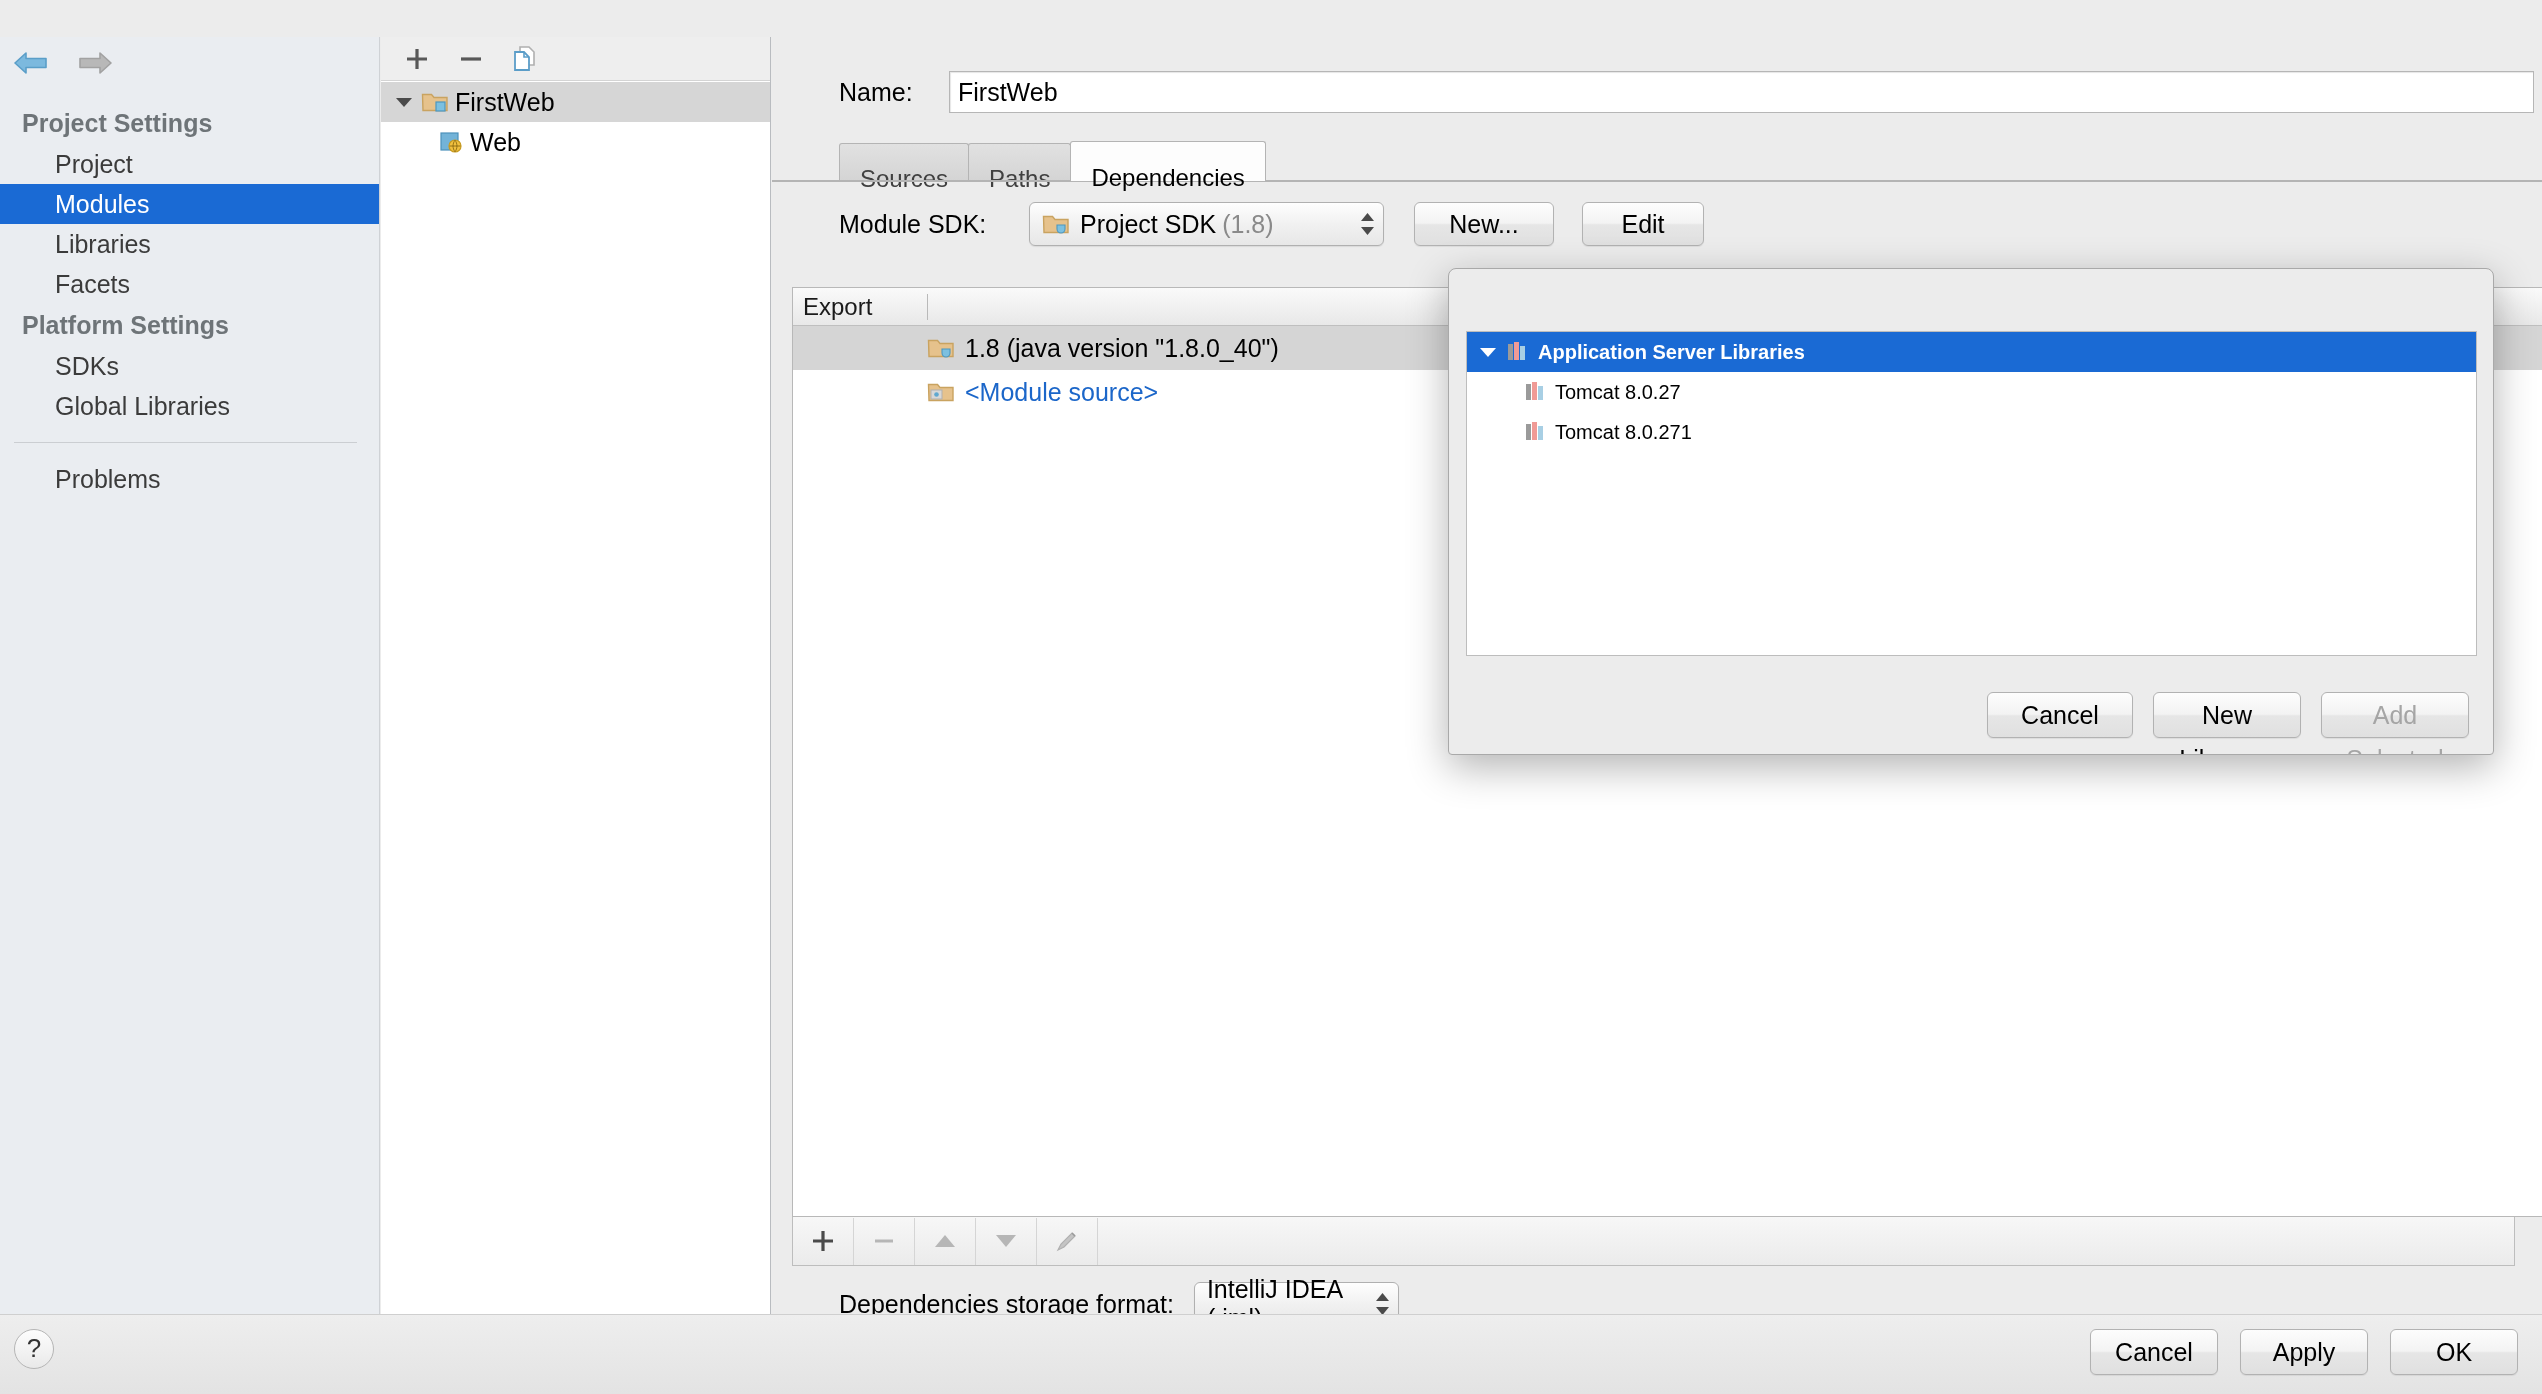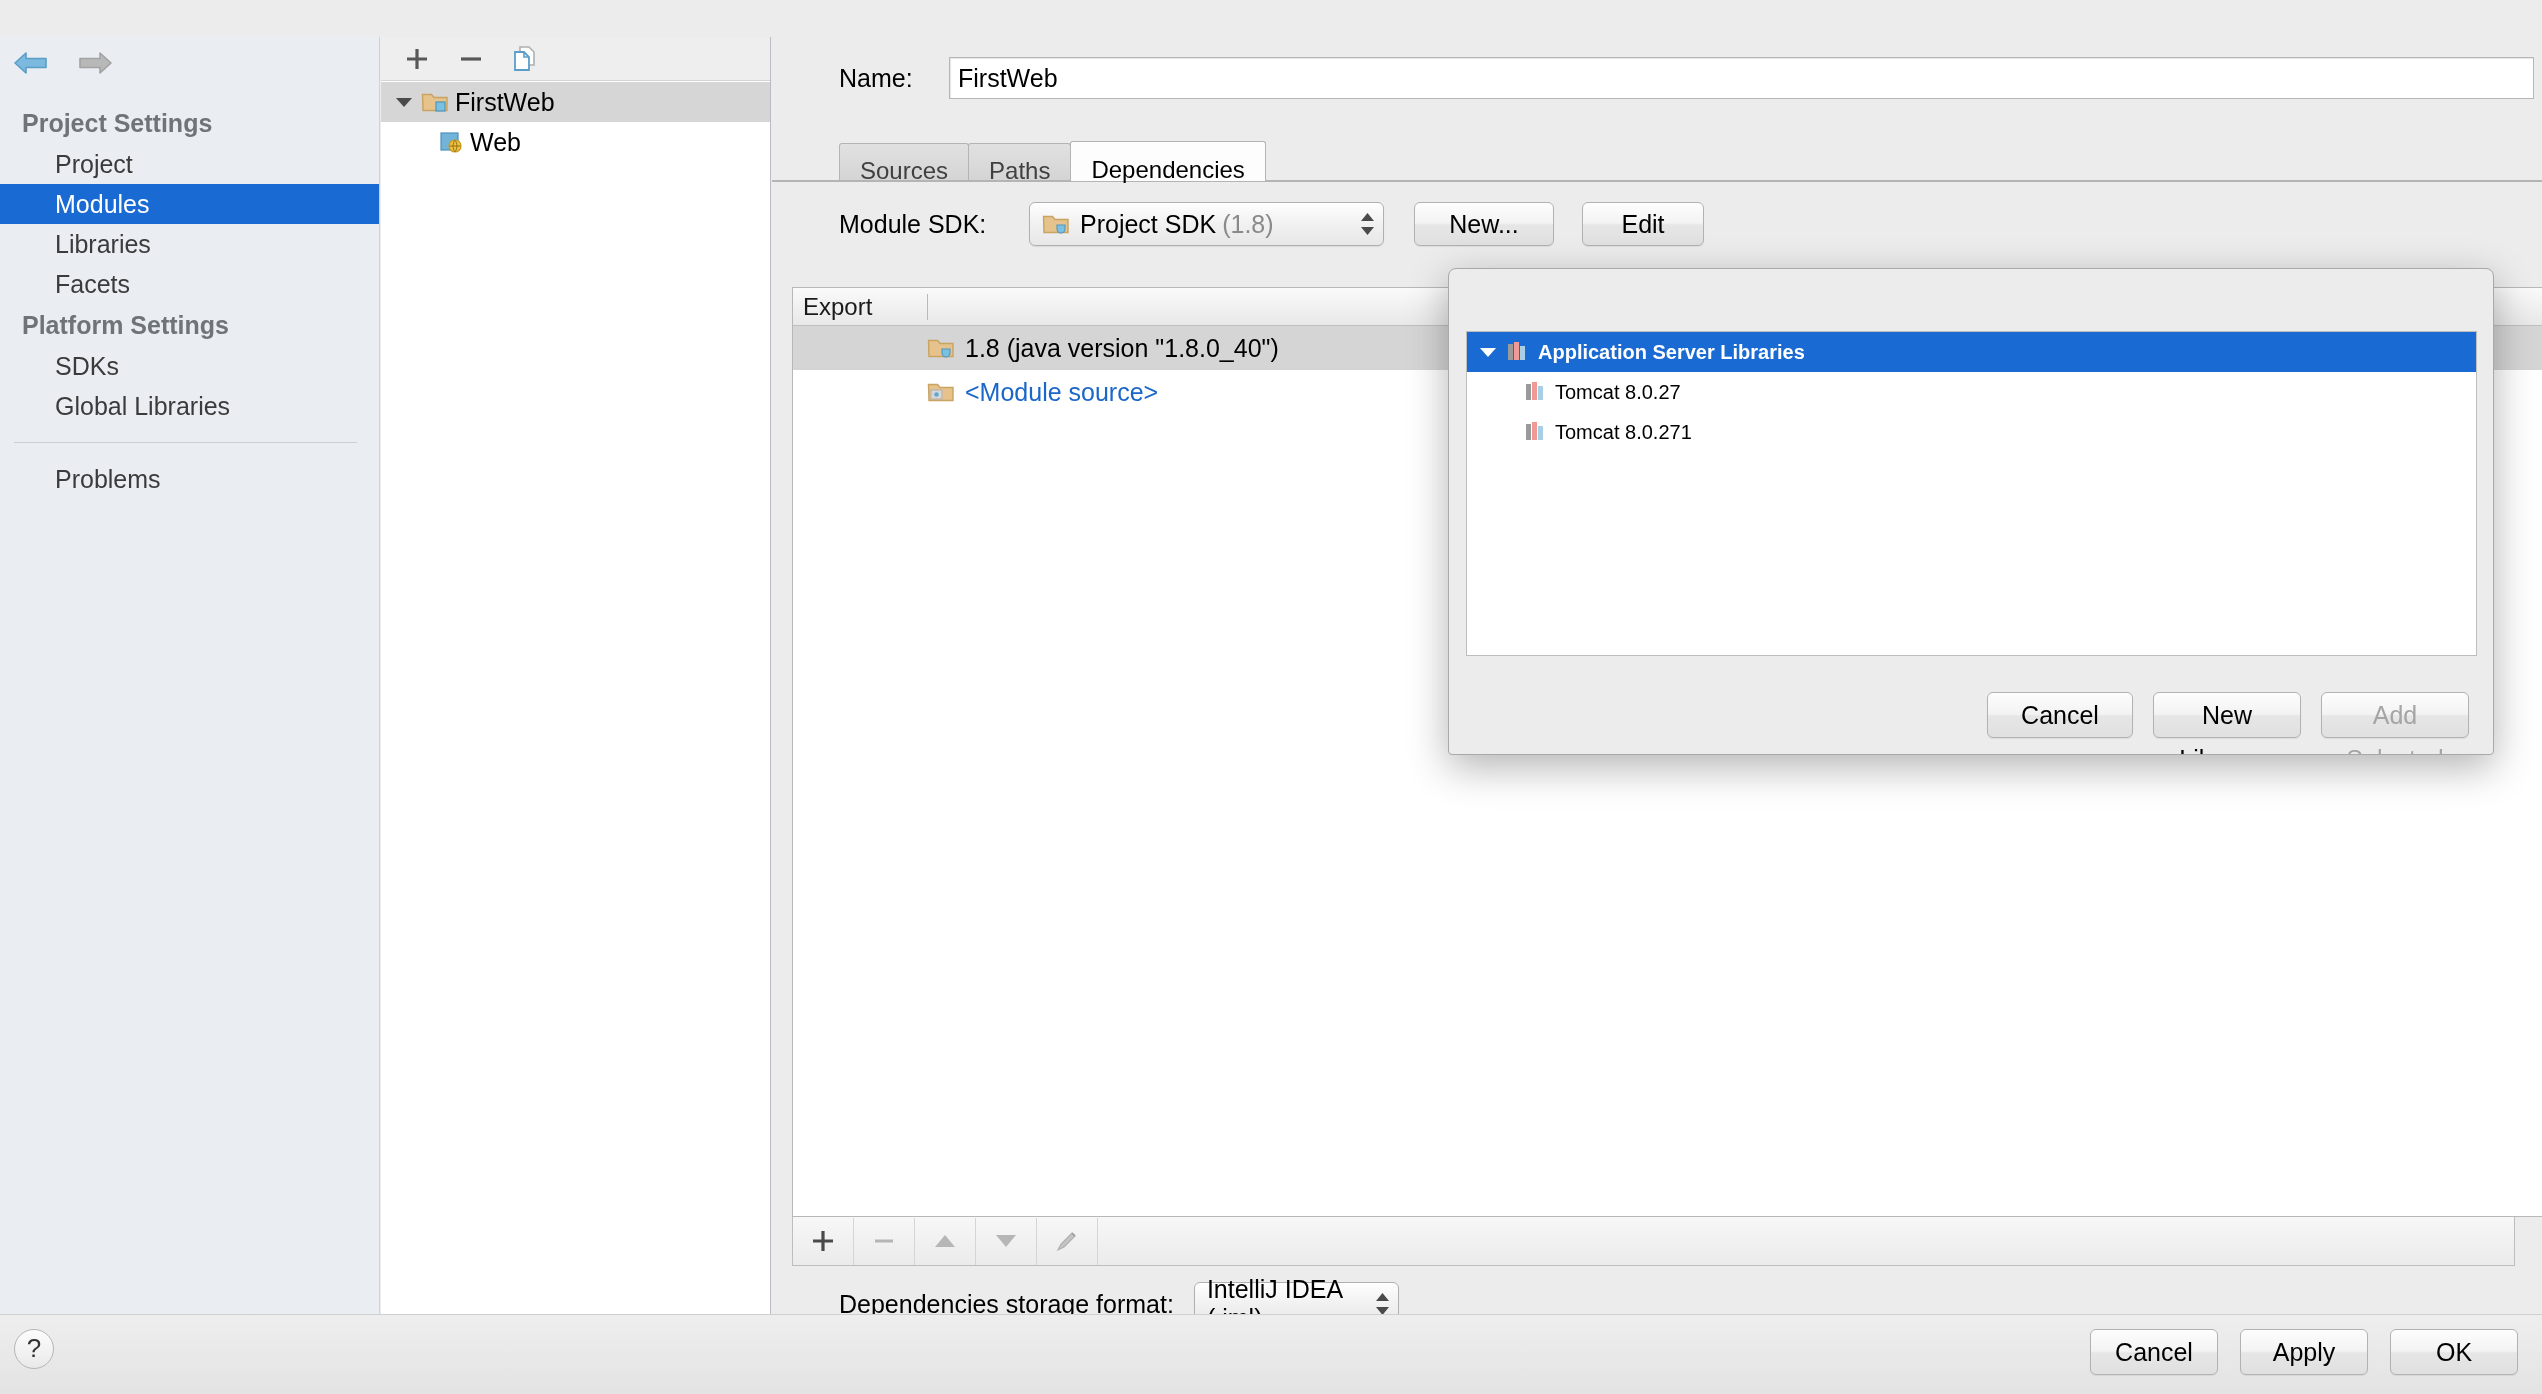--- a/index.html
+++ b/index.html
@@ -154,21 +154,21 @@
 
   
   .content {
     position: absolute;
     left: 772px; top: 37px;
     width: 1770px; height: 1277px;
     background: #ececec;
   }
   .name-row {
     position: absolute;
-    left: 0; top: 20px;
+    left: 0; top: 34px;
     width: 100%;
     display: flex;
     align-items: center;
   }
   .name-label {
     font-size: 25px;
     color: #000;
     padding-left: 67px;
     width: 110px;
   }
@@ -192,21 +192,21 @@
   .tabs {
     position: absolute;
     left: 67px; top: 104px;
     display: flex;
     align-items: flex-end;
     height: 40px;
   }
   .tab {
     height: 38px;
     line-height: 38px;
-    padding: 8px 20px;
+    padding: 16px 20px;
     font-size: 24px;
     color: #404040;
     background: linear-gradient(to bottom, #e1e1e1, #d4d4d4);
     border: 1px solid #b4b4b4;
     border-bottom: none;
     margin-right: -1px;
     border-radius: 3px 3px 0 0;
     cursor: default;
     box-sizing: border-box;
   }

